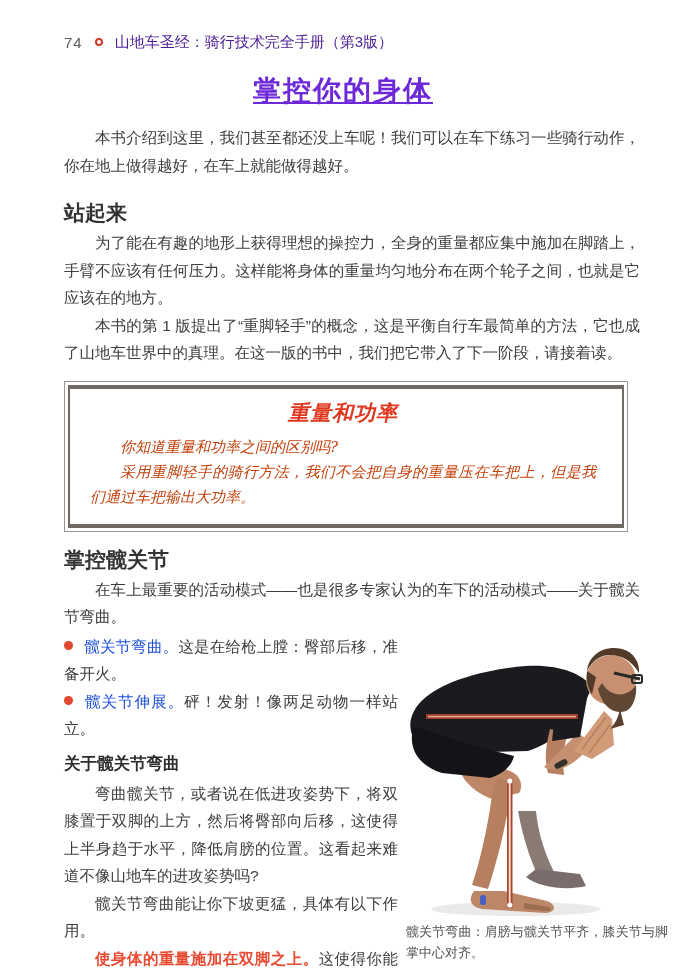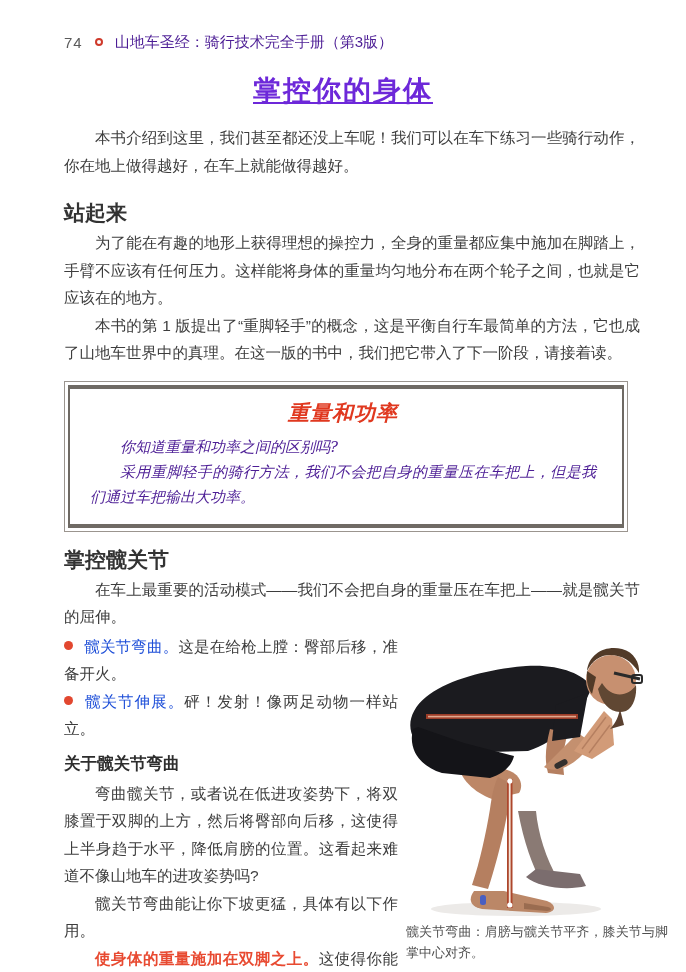--- a/index.html
+++ b/index.html
@@ -29,21 +29,21 @@
 
   
   .callout-outer { margin: 14px 12px 14px 0; border: 1px solid #9b958f; padding: 3px; background: #fff; }
   .callout-inner { border: 2px solid #6f6a64; border-top-width: 4px; border-bottom-width: 4px; padding: 10px 26px 14px 20px; }
   .callout-title {
     text-align: center; color: #e0381f; font-size: 21px; font-weight: 700; font-style: italic;
     font-family: "DejaVu Serif", "Liberation Serif", serif; letter-spacing: 1px; margin-bottom: 8px;
   }
   .callout-p {
     font-family: "DejaVu Serif", "Liberation Serif", serif; font-style: italic;
-    font-size: 15px; line-height: 25px; color: #4c1d95; text-indent: 2em; text-align: justify;
+    font-size: 15px; line-height: 25px; color: #c2410c; text-indent: 2em; text-align: justify;
   }
 
   
   .cols { display: flex; margin-top: 2px; }
   .col-left { width: 334px; flex: 0 0 334px; }
   .col-right { flex: 1; padding-left: 8px; }
 
   p.bullet { font-size: 15.5px; line-height: 27.5px; text-align: justify; color: #3d3d3d; }
   .dot { display: inline-block; width: 9px; height: 9px; border-radius: 50%; background: #e2472f; margin-right: 11px; vertical-align: 2px; }
   .term { font-weight: 400; color: #1d4ed8; }
@@ -76,21 +76,21 @@
 
   <div class="callout-outer">
     <div class="callout-inner">
       <div class="callout-title">重量和功率</div>
       <p class="callout-p">你知道重量和功率之间的区别吗?</p>
       <p class="callout-p">采用重脚轻手的骑行方法，我们不会把自身的重量压在车把上，但是我们通过车把输出大功率。</p>
     </div>
   </div>
 
   <h2 class="sec" style="margin-top:6px;">掌控髋关节</h2>
-  <p class="body">在车上最重要的活动模式——我们不会把自身的重量压在车把上——就是髋关节的屈伸。</p>
+  <p class="body">在车上最重要的活动模式——也是很多专家认为的车下的活动模式——关于髋关节弯曲。</p>
 
   <div class="cols">
     <div class="col-left">
 
       <p class="bullet"><span class="dot"></span><span class="term">髋关节弯曲。</span><span>这是在给枪上膛：臀部后移，准备开火。</span></p>
 
       <p class="bullet"><span class="dot"></span><span class="term">髋关节伸展。</span><span>砰！发射！像两足动物一样站立。</span></p>
 
       <h3 class="sub">关于髋关节弯曲</h3>
       <p class="body">弯曲髋关节，或者说在低进攻姿势下，将双膝置于双脚的上方，然后将臀部向后移，这使得上半身趋于水平，降低肩膀的位置。这看起来难道不像山地车的进攻姿势吗?</p>

